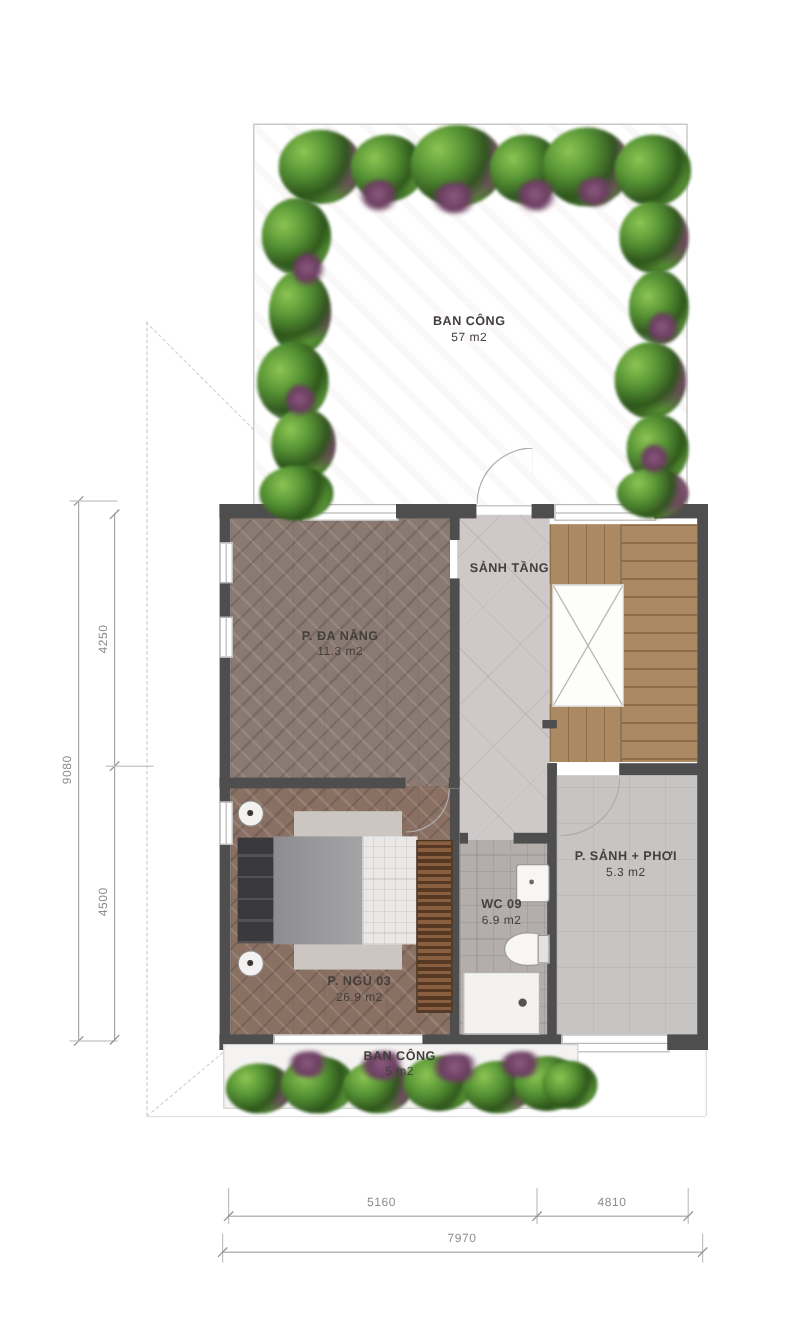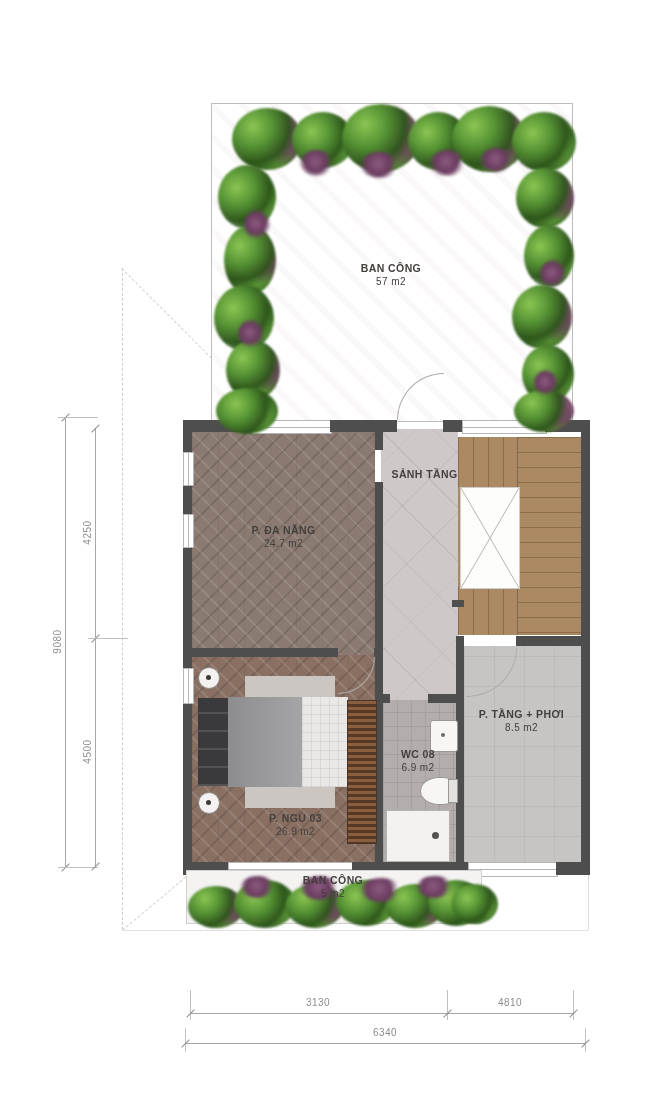--- a/index.html
+++ b/index.html
@@ -184,33 +184,33 @@
   <div class="abs win-h" style="left:228px;top:862px;width:124px;height:13px;"></div>
   <div class="abs wall" style="left:352px;top:862px;width:116px;height:13px;"></div>
   <div class="abs win-h" style="left:468px;top:862px;width:88px;height:13px;"></div>
   <div class="abs wall" style="left:556px;top:862px;width:34px;height:13px;"></div>
 
   <div class="abs room-label" style="left:381px;top:468px;width:87px;">
     <span>SẢNH TẦNG</span>
   </div>
   <div class="abs room-label" style="left:192px;top:524px;width:183px;">
     <span>P. ĐA NĂNG</span>
-    <span class="area">24.7 m2</span>
-  </div>
-  <div class="abs room-label" style="left:204px;top:812px;width:183px;">
+    <span class="area">11.3 m2</span>
+  </div>
+  <div class="abs room-label" style="left:192px;top:812px;width:183px;padding-left:16px;">
     <span>P. NGỦ 03</span>
     <span class="area">26.9 m2</span>
   </div>
   <div class="abs room-label" style="left:383px;top:748px;width:70px;">
-    <span>WC 08</span>
+    <span>WC 09</span>
     <span class="area">6.9 m2</span>
   </div>
   <div class="abs room-label" style="left:462px;top:708px;width:119px;">
-    <span>P. TẦNG + PHƠI</span>
-    <span class="area">8.5 m2</span>
+    <span>P. SẢNH + PHƠI</span>
+    <span class="area">5.3 m2</span>
   </div>
 
   <div class="abs" style="left:186px;top:870px;width:294px;height:52px;background:#f4f3f2;border:1px solid #d3d1d0;"></div>
   <div class="abs room-label" style="left:186px;top:874px;width:294px;z-index:30;">
     <span>BAN CÔNG</span>
     <span class="area">5 m2</span>
   </div>
   <div class="abs bush fl" style="left:188px;top:886px;width:56px;height:42px;"></div>
   <div class="abs bush" style="left:234px;top:880px;width:62px;height:48px;"></div>
   <div class="abs bush fl" style="left:286px;top:884px;width:58px;height:44px;"></div>
@@ -238,23 +238,23 @@
   <div class="abs dim-text rot" style="left:57px;top:527px;width:60px;">4250</div>
   <div class="abs dim-text rot" style="left:57px;top:746px;width:60px;">4500</div>
 
   <div class="abs dim-line" style="left:190px;top:1013px;width:383px;height:1px;"></div>
   <div class="abs dim-ext" style="left:190px;top:990px;width:1px;height:30px;"></div>
   <div class="abs dim-ext" style="left:447px;top:990px;width:1px;height:30px;"></div>
   <div class="abs dim-ext" style="left:573px;top:990px;width:1px;height:30px;"></div>
   <div class="abs dim-tick" style="left:185px;top:1013px;"></div>
   <div class="abs dim-tick" style="left:442px;top:1013px;"></div>
   <div class="abs dim-tick" style="left:568px;top:1013px;"></div>
-  <div class="abs dim-text" style="left:288px;top:997px;width:60px;">3130</div>
+  <div class="abs dim-text" style="left:288px;top:997px;width:60px;">5160</div>
   <div class="abs dim-text" style="left:480px;top:997px;width:60px;">4810</div>
 
   <div class="abs dim-line" style="left:185px;top:1043px;width:400px;height:1px;"></div>
   <div class="abs dim-ext" style="left:185px;top:1028px;width:1px;height:24px;"></div>
   <div class="abs dim-ext" style="left:585px;top:1028px;width:1px;height:24px;"></div>
   <div class="abs dim-tick" style="left:180px;top:1043px;"></div>
   <div class="abs dim-tick" style="left:580px;top:1043px;"></div>
-  <div class="abs dim-text" style="left:355px;top:1027px;width:60px;">6340</div>
+  <div class="abs dim-text" style="left:355px;top:1027px;width:60px;">7970</div>
 
 </div>
 
 </body></html>

